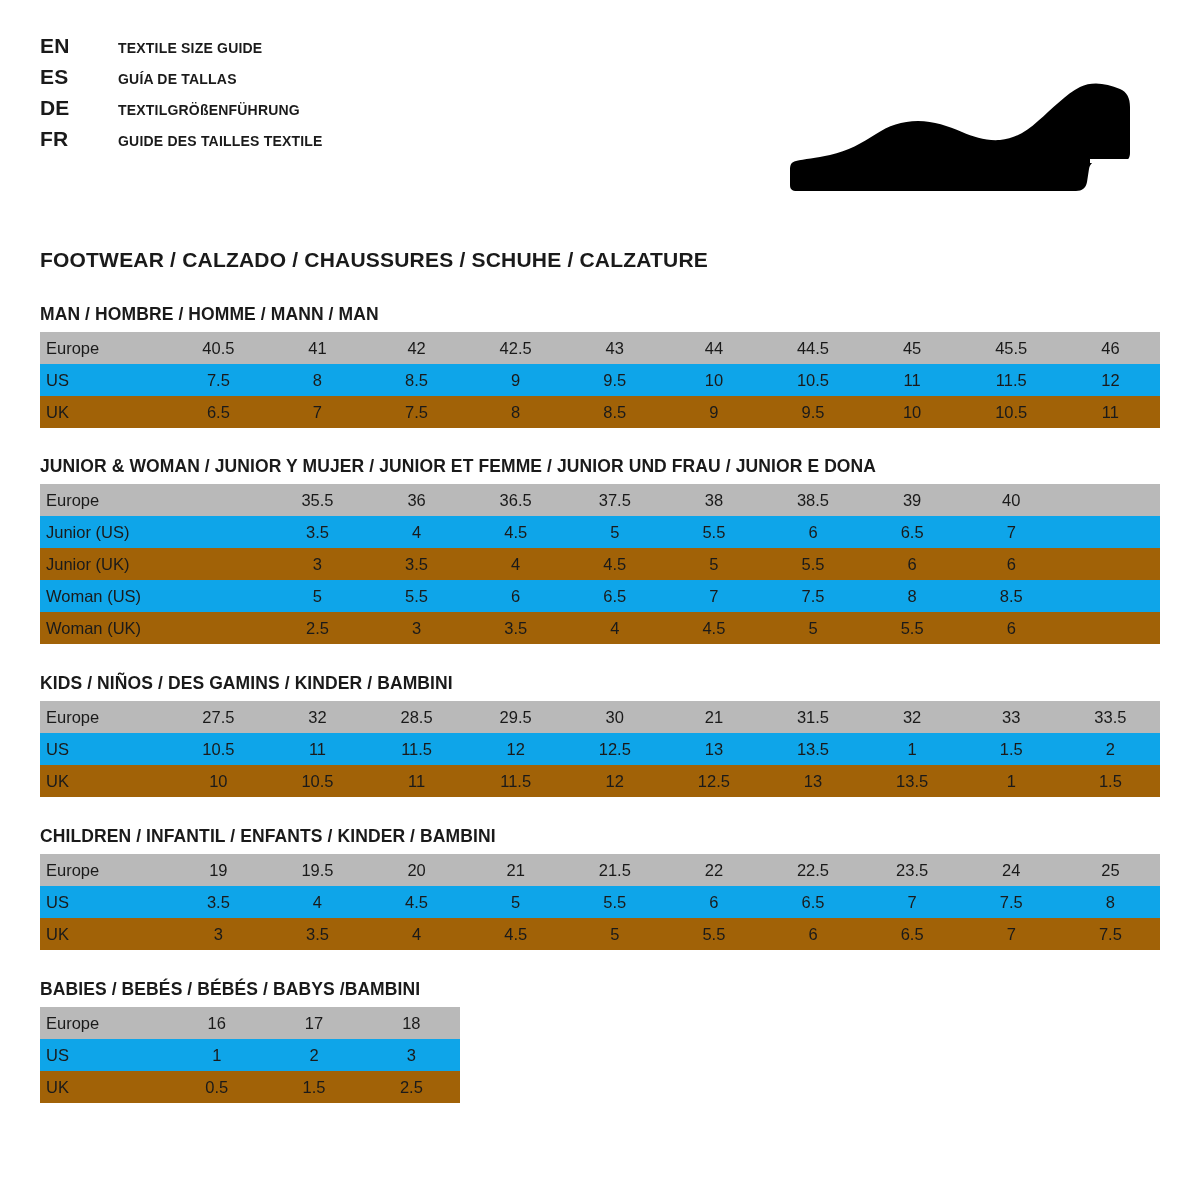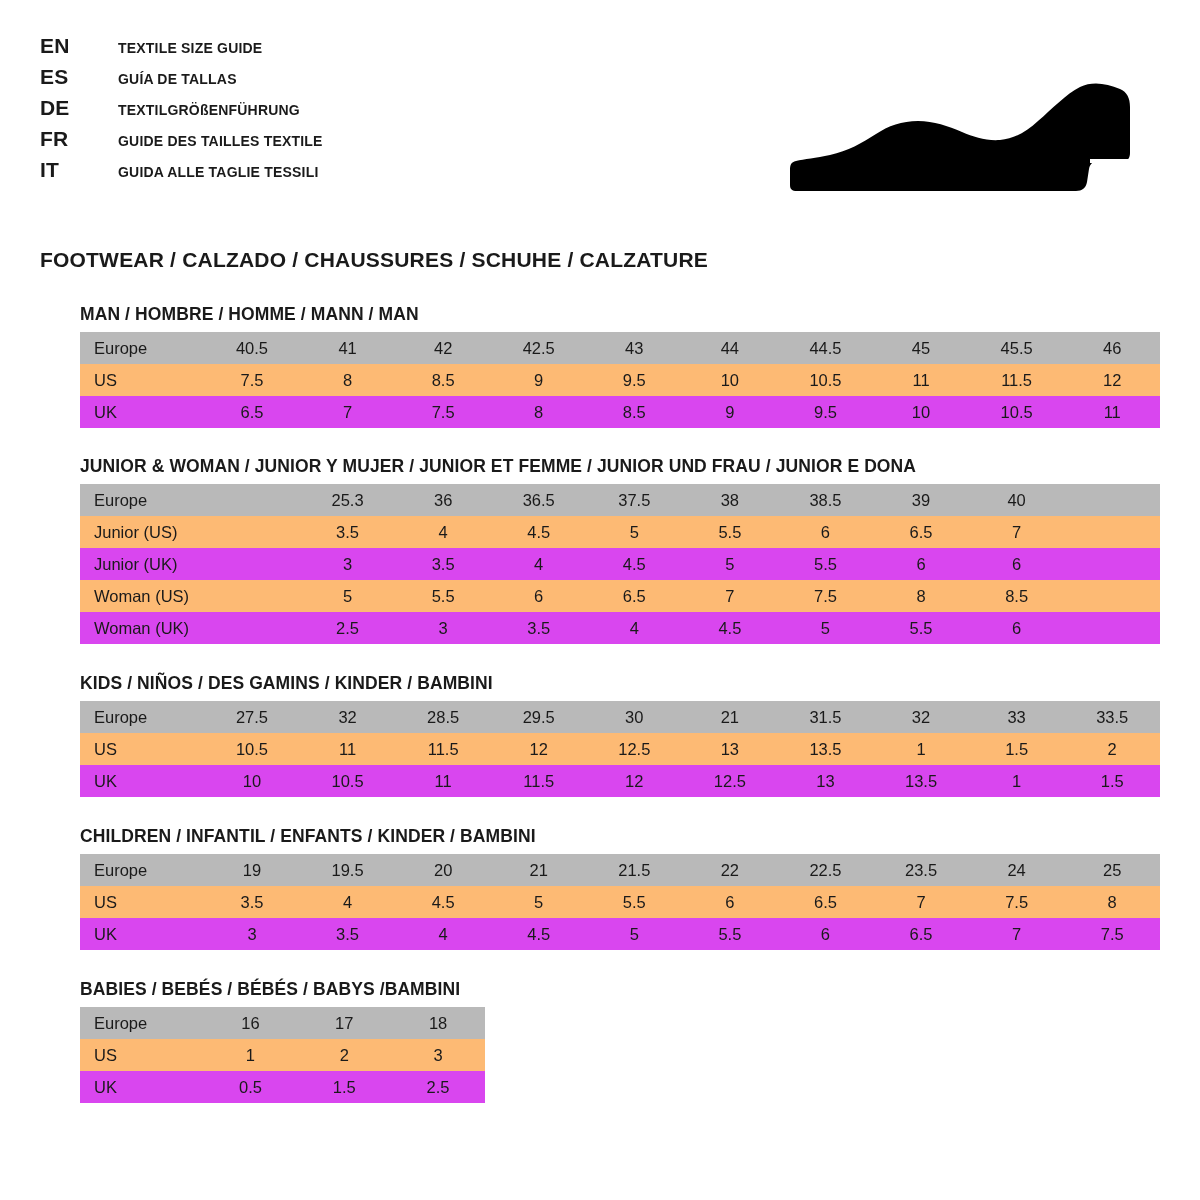--- a/index.html
+++ b/index.html
@@ -53,21 +53,21 @@
   }
 
   .category-title {
     margin-top: 26px;
     font-size: 21px;
     font-weight: bold;
     letter-spacing: 0.2px;
   }
 
   
-  .section { margin-top: 0; margin-left: 40px; }
+  .section { margin-top: 0; }
   .section-title {
     font-size: 17.5px;
     font-weight: bold;
     margin-bottom: 7px;
     letter-spacing: 0.1px;
   }
   table {
     border-collapse: collapse;
     width: 100%;
     table-layout: fixed;
@@ -76,25 +76,25 @@
   table.narrow { width: 37.5%; }
   td {
     height: 32px;
     padding: 0 6px;
     text-align: center;
     vertical-align: middle;
     white-space: nowrap;
   }
   td.lbl {
     text-align: left;
-    padding-left: 14px;
+    padding-left: 6px;
   }
   tr.head td { background: #b9b9b9; }
-  tr.alt td { background: #d946ef; }
-  tr.plain td { background: #fdba74; }
+  tr.alt td { background: #a16207; }
+  tr.plain td { background: #0ea5e9; }
 
   
   col.c-label { width: 11.5%; }
 
   .sec-man { margin-top: 32px; }
   .sec-junior { margin-top: 28px; }
   .sec-kids { margin-top: 29px; }
   .sec-children { margin-top: 29px; }
   .sec-babies { margin-top: 29px; }
 </style>
@@ -113,24 +113,20 @@
         <span class="lang-code">ES</span>
         <span class="lang-text">GUÍA DE TALLAS</span>
       </div>
       <div class="lang-row">
         <span class="lang-code">DE</span>
         <span class="lang-text">TEXTILGRÖßENFÜHRUNG</span>
       </div>
       <div class="lang-row">
         <span class="lang-code">FR</span>
         <span class="lang-text">GUIDE DES TAILLES TEXTILE</span>
-      </div>
-      <div class="lang-row">
-        <span class="lang-code">IT</span>
-        <span class="lang-text">GUIDA ALLE TAGLIE TESSILI</span>
       </div>
     </div>
 
     <div class="shoe-wrap">
       <svg width="340" height="130" viewBox="0 0 340 130" aria-hidden="true">
         <path fill="#000000" d="M330 12
           C 316 6, 302 4, 290 10
           C 276 17, 262 32, 248 44
           C 236 55, 224 62, 210 63
           C 196 64, 184 60, 172 55
@@ -229,21 +225,21 @@
           <col>
           <col>
           <col>
           <col>
           <col>
         </colgroup>
       <tbody>
         <tr class="head">
           <td class="lbl">Europe</td>
           <td></td>
-          <td>25.3</td>
+          <td>35.5</td>
           <td>36</td>
           <td>36.5</td>
           <td>37.5</td>
           <td>38</td>
           <td>38.5</td>
           <td>39</td>
           <td>40</td>
           <td></td>
         </tr>
         <tr class="plain">

